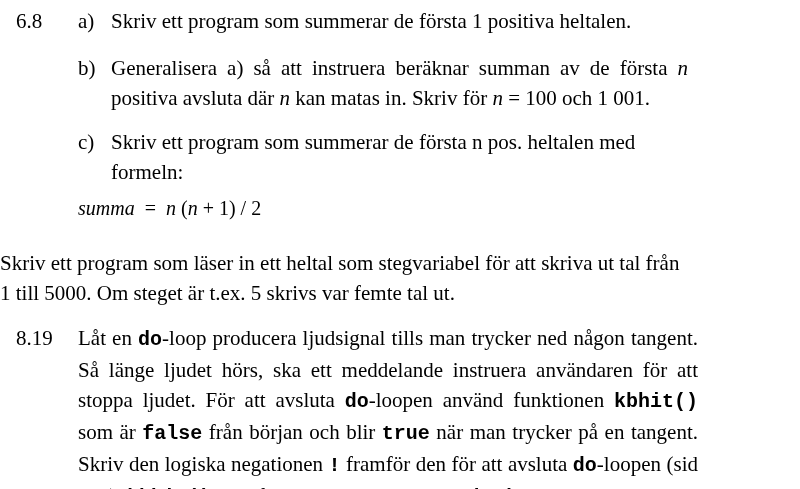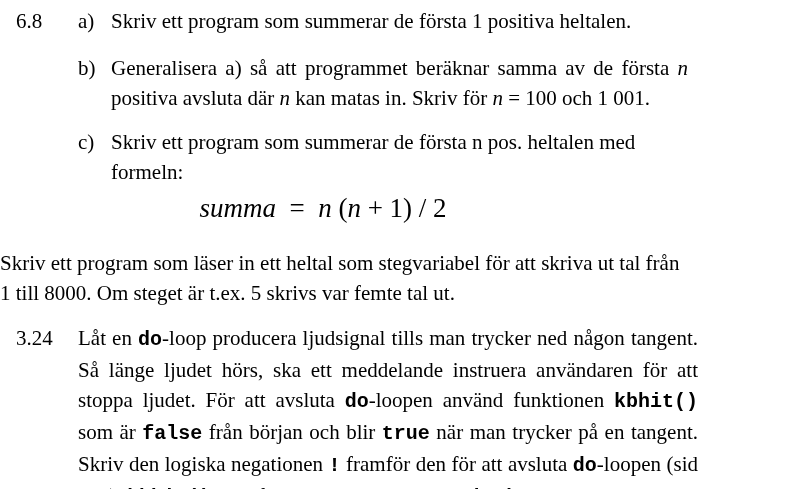--- a/index.html
+++ b/index.html
@@ -60,22 +60,22 @@
   .sub-text {
     flex: 1 1 auto;
     font-size: 21px;
     line-height: 30px;
   }
   .gap-a { margin-bottom: 17px; }
   .gap-b { margin-bottom: 14px; }
 
   
   .formula {
-    text-align: center;
-    font-size: 27px;
+    text-align: left;
+    font-size: 20px;
     line-height: 30px;
     margin-top: 6px;
     margin-bottom: 10px;
     padding-right: 120px;
   }
   .formula i {
     font-style: italic;
   }
 
   .tail-line {
@@ -107,35 +107,35 @@
     <div class="ex-num">6.8</div>
     <div class="ex-body">
 
       <div class="sub gap-a">
         <div class="sub-marker">a)</div>
         <div class="sub-text">Skriv ett program som summerar de första 1 positiva heltalen.</div>
       </div>
 
       <div class="sub gap-b">
         <div class="sub-marker">b)</div>
-        <div class="sub-text justify"><span>Generalisera a) så att programmet beräknar samma av de första </span><span class="it">n</span><span> positiva avsluta där </span><span class="it">n</span><span> kan matas in. Skriv för </span><span class="it">n</span><span> = 100 och 1 001.</span></div>
+        <div class="sub-text justify"><span>Generalisera a) så att instruera beräknar summan av de första </span><span class="it">n</span><span> positiva avsluta där </span><span class="it">n</span><span> kan matas in. Skriv för </span><span class="it">n</span><span> = 100 och 1 001.</span></div>
       </div>
 
       <div class="sub">
         <div class="sub-marker">c)</div>
         <div class="sub-text">Skriv ett program som summerar de första n pos. heltalen med formeln:</div>
       </div>
 
       <div class="formula"><i>summa</i>&nbsp; <span>=</span>&nbsp; <i>n</i> <span class="nowrap"><span>(</span><i>n</i> <span>+ 1)</span></span> <span>/ 2</span></div>
 
     </div>
   </div>
 
   <div class="exercise" style="top: 248px;">
-    <div class="ex-body" style="padding-right: 110px;">Skriv ett program som läser in ett heltal som stegvariabel för att skriva ut tal från 1 till 8000. Om steget är t.ex. 5 skrivs var femte tal ut.</div>
+    <div class="ex-body" style="padding-right: 110px;">Skriv ett program som läser in ett heltal som stegvariabel för att skriva ut tal från 1 till 5000. Om steget är t.ex. 5 skrivs var femte tal ut.</div>
   </div>
 
   <div class="exercise" style="top: 323px;">
-    <div class="ex-num">3.24</div>
+    <div class="ex-num">8.19</div>
     <div class="ex-body justify" style="padding-right: 102px;" id="ex610-body"><span>Låt en </span><span class="code">do</span><span>-loop producera ljudsignal tills man trycker ned någon tangent. Så länge ljudet hörs, ska ett meddelande instruera användaren för att stoppa ljudet. För att avsluta </span><span class="code">do</span><span>-loopen använd funktionen </span><span class="code">kbhit()</span><span> som är </span><span class="code">false</span><span> från början och blir </span><span class="code">true</span><span> när man trycker på en tangent. Skriv den logiska negationen </span><span class="code">!</span><span> framför den för att avsluta </span><span class="code">do</span><span>-loopen (sid 105). </span><span class="code">kbhit()</span><span> är definierad i biblioteket </span><span class="code">conio.h</span><span>.</span></div>
   </div>
 
 </div>
 
 </body></html>

